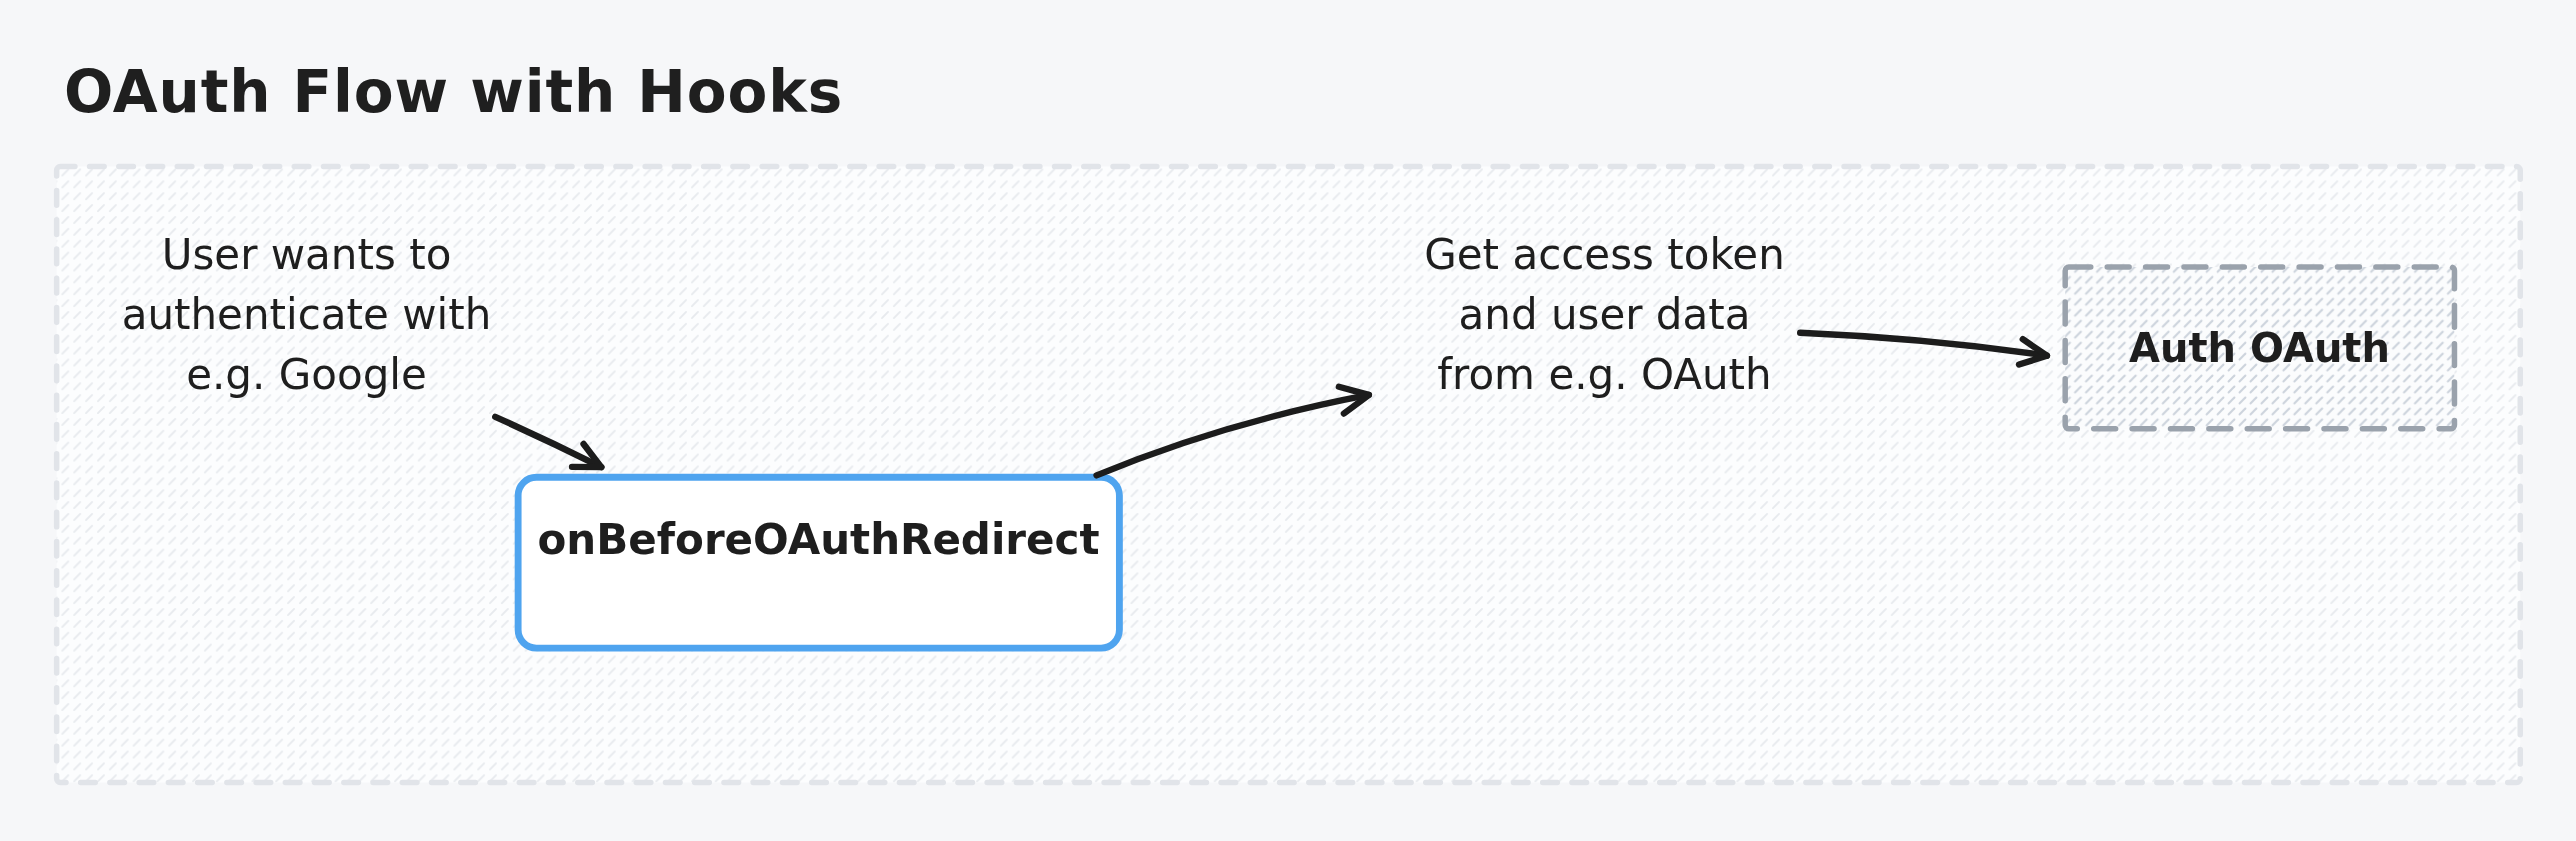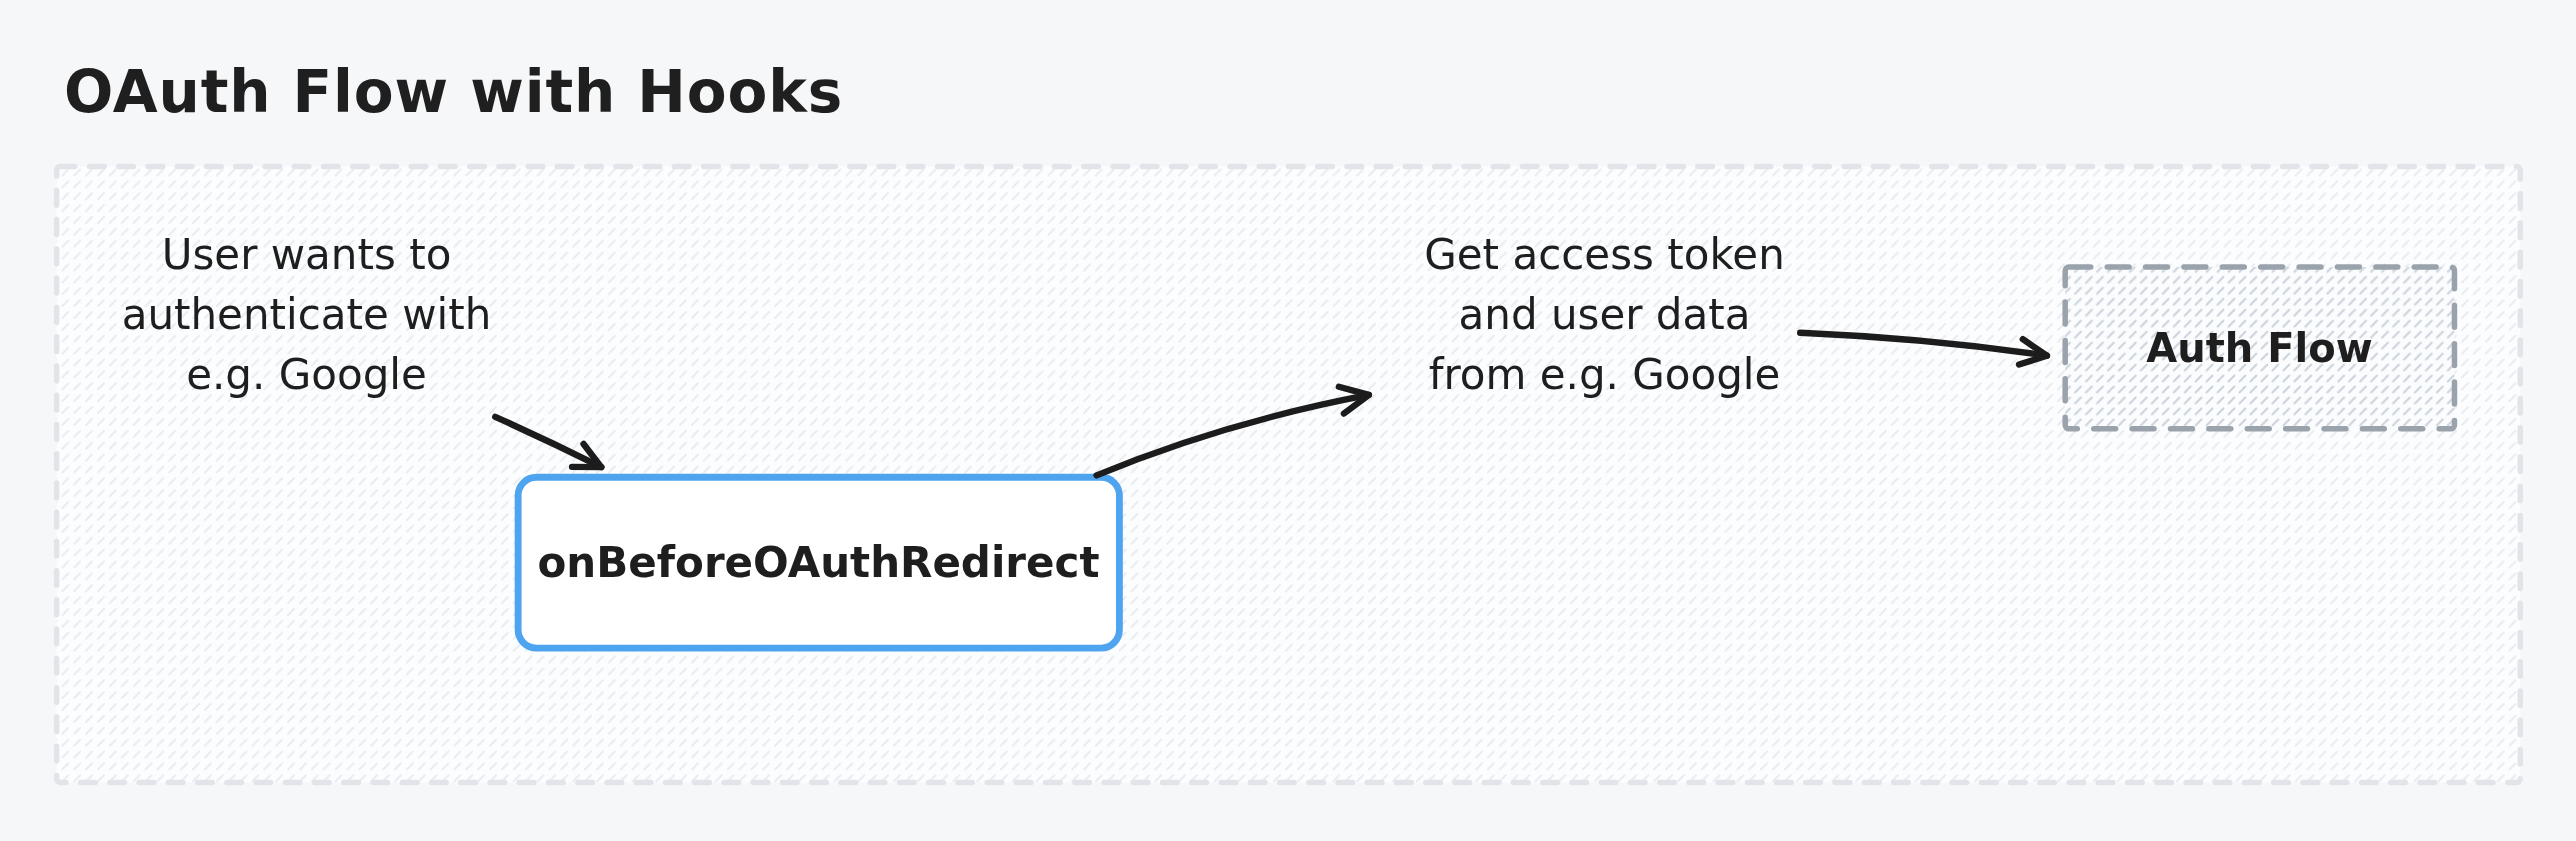--- a/index.html
+++ b/index.html
@@ -21,21 +21,21 @@
     font-size: 42px; font-weight: 400; color: #1e1e1e;
     line-height: 60px; text-align: center; white-space: pre-line;
   }
   .note-left  { left: 69px;   top: 225px; width: 475px; }
   .note-right { left: 1358px; top: 225px; width: 493px; }
   .node-label {
     position: absolute; display: flex;
     align-items: center; justify-content: center;
     font-weight: 700; color: #1e1e1e; text-align: center;
   }
-  .hook-label { left: 518px; top: 477px; width: 601px; height: 171px; font-size: 42px; }
+  .hook-label { left: 518px; top: 454px; width: 601px; height: 171px; font-size: 42px; }
   .auth-label { left: 2065px; top: 267px; width: 389px; height: 162px; font-size: 40px; }
 </style>
 </head>
 <body>
 
 <div class="stage">
 
   <svg class="shapes-layer" viewBox="0 0 2819 921" xmlns="http://www.w3.org/2000/svg">
     <defs>
       <pattern id="hatchLight" width="13" height="13" patternUnits="userSpaceOnUse">
@@ -71,20 +71,20 @@
   </svg>
 
   <div class="diagram-title">OAuth Flow with Hooks</div>
 
   <div class="note note-left">User wants to
 authenticate with
 e.g. Google</div>
 
   <div class="note note-right">Get access token
 and user data
-from e.g. Google</div>
+from e.g. OAuth</div>
 
   <div class="node-label hook-label">onBeforeOAuthRedirect</div>
 
-  <div class="node-label auth-label">Auth Flow</div>
+  <div class="node-label auth-label">Auth OAuth</div>
 
 </div>
 
 
 </body></html>

